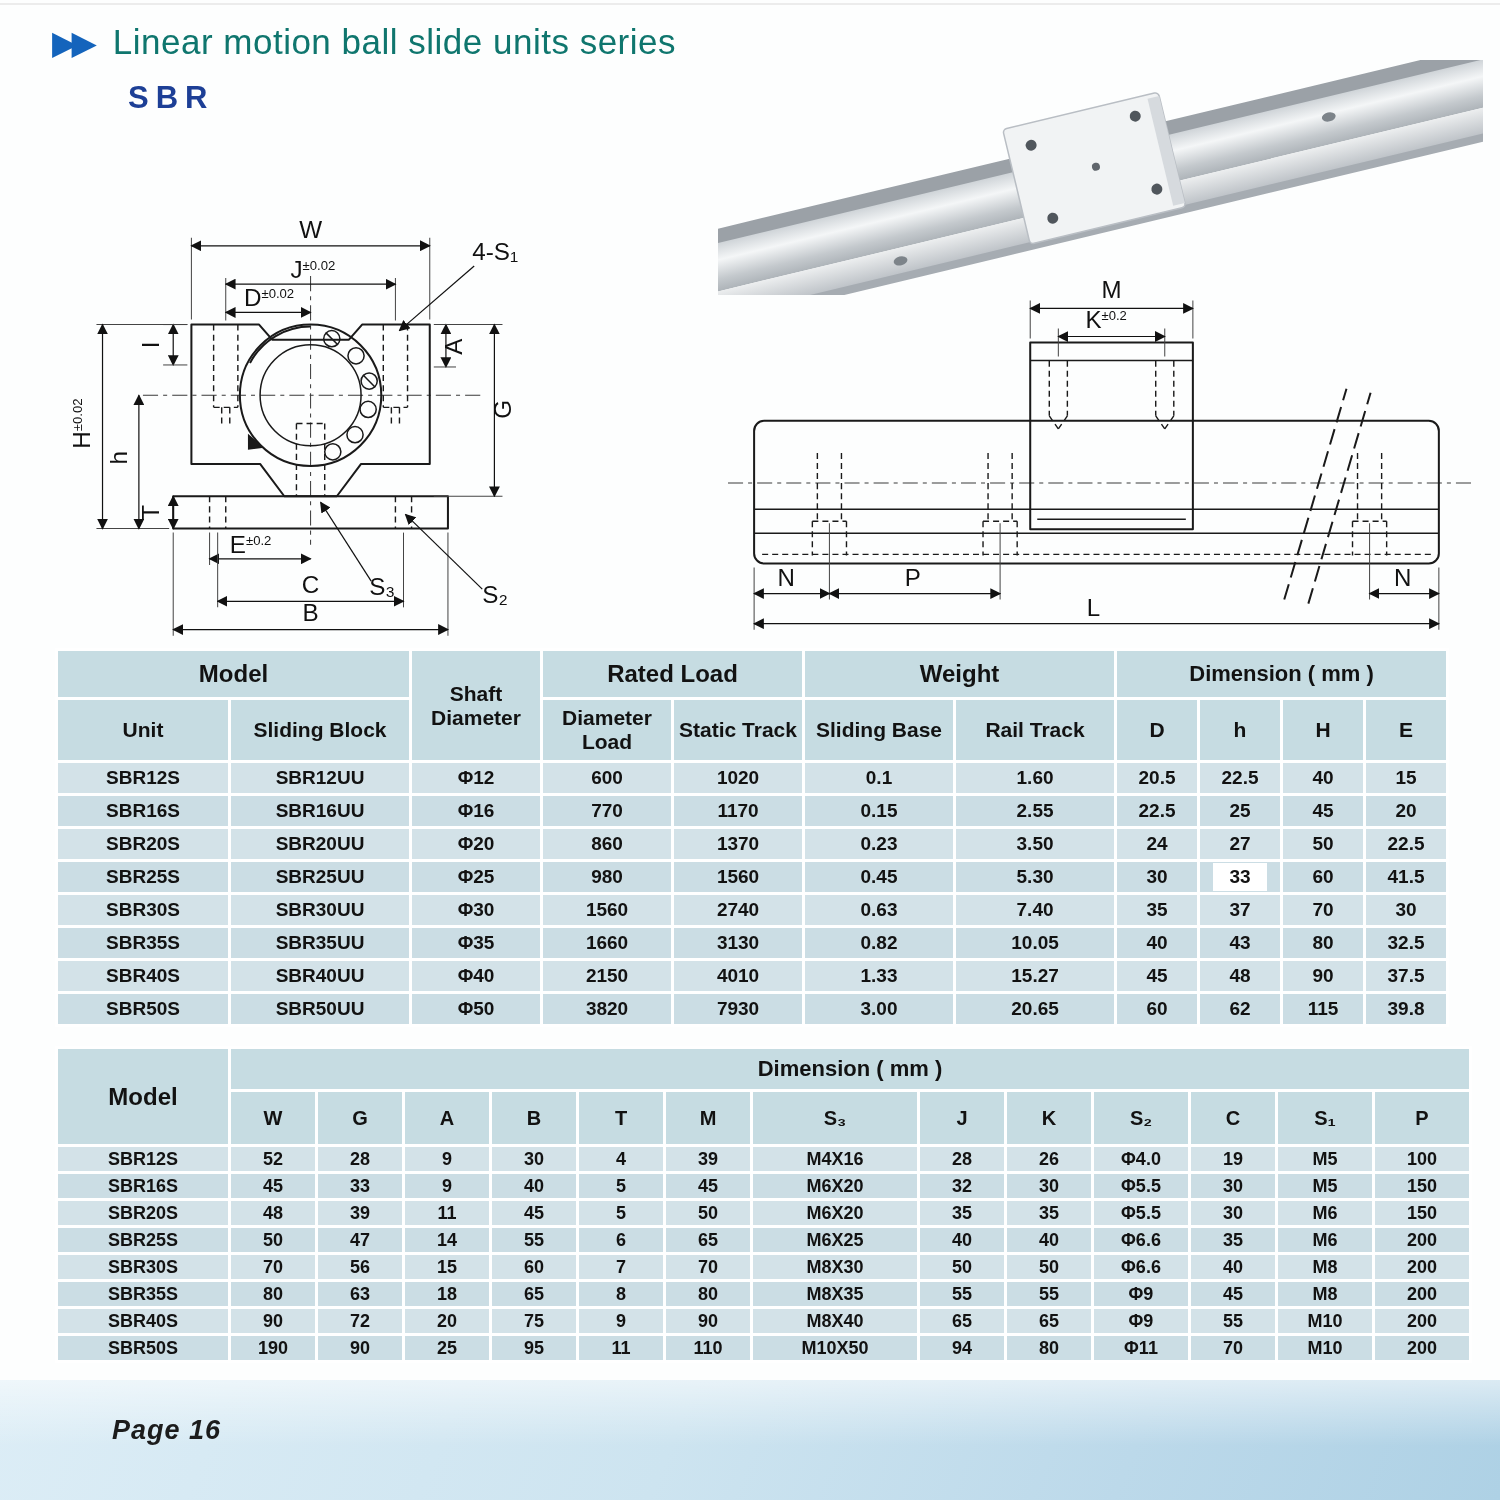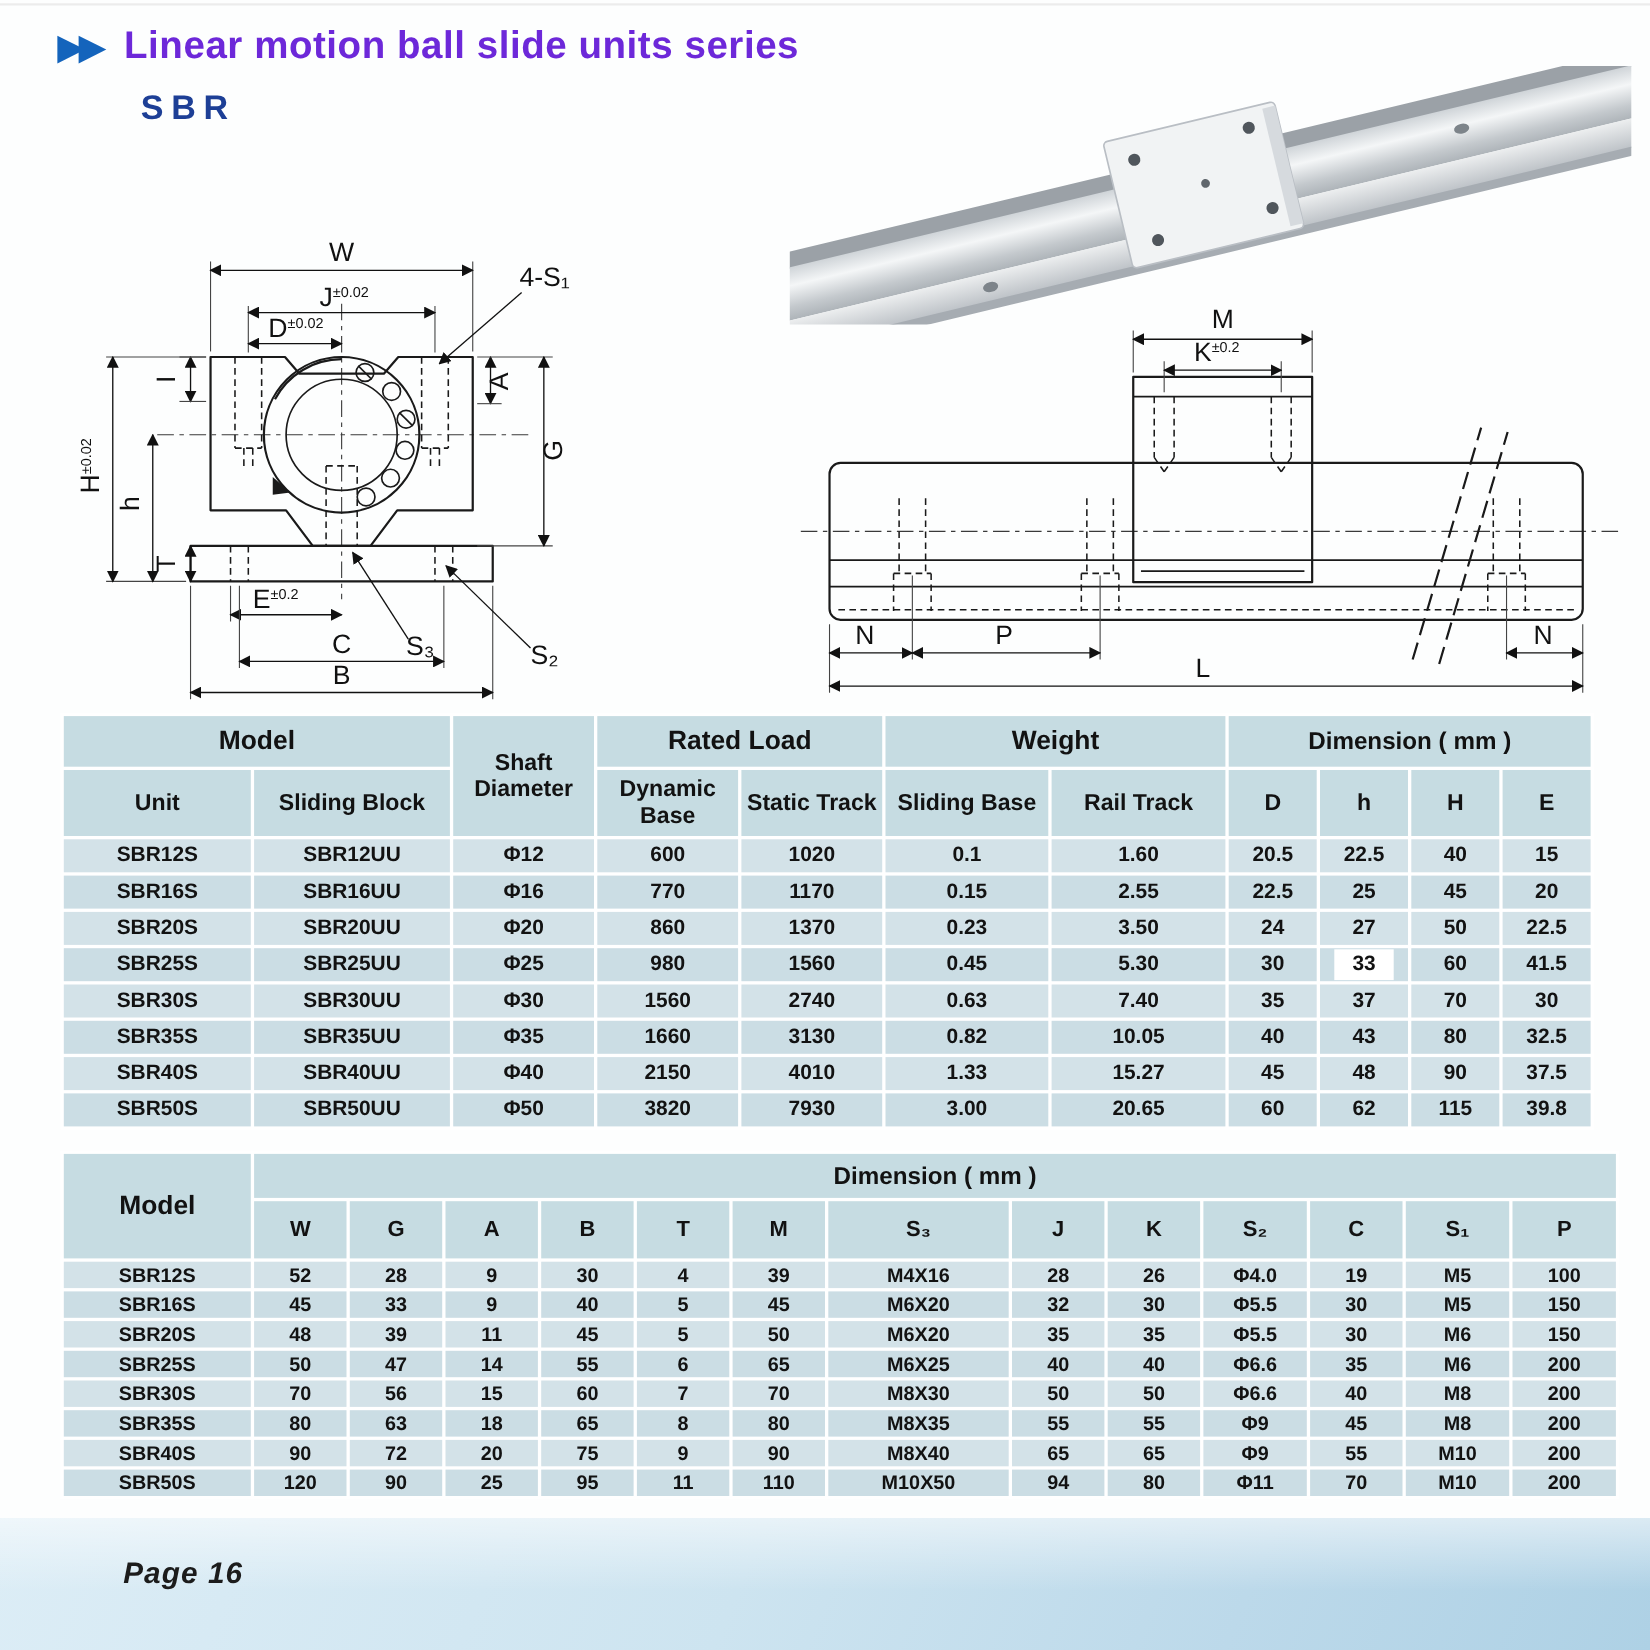--- a/index.html
+++ b/index.html
@@ -7,21 +7,21 @@
     position:relative; width:1500px; height:1500px; overflow:hidden;
     background:#fdfefe;
     font-family:"Liberation Sans","DejaVu Sans",sans-serif;
     color:#141414;
   }
   .top-line { position:absolute; top:3px; left:0; right:0; height:2px; background:#ececec; }
 
   
   .hdr { position:absolute; top:22px; left:52px; display:flex; align-items:center; gap:14px; }
   .hdr .arrows { color:#1464bc; font-size:33px; letter-spacing:-6px; line-height:1; padding-right:8px; }
-  .hdr .title  { font-size:35px; font-weight:bold; color:#6d28d9; letter-spacing:0.5px; }
+  .hdr .title  { font-size:35px; font-weight:normal; color:#0f766e; letter-spacing:0.5px; }
   .sub-title { position:absolute; top:80px; left:128px; font-size:31px; font-weight:bold;
                color:#1d3f96; letter-spacing:7px; }
 
   
   .front-svg { position:absolute; left:50px;  top:193px; }
   .side-svg  { position:absolute; left:726px; top:270px; }
   .photo-svg { position:absolute; left:718px; top:60px; }
 
   .geo  { fill:none; stroke:#1a1a1a; stroke-width:2;   stroke-linejoin:round; }
   .geo1 { fill:none; stroke:#1a1a1a; stroke-width:1.5; }
@@ -318,21 +318,21 @@
       <tr class="grp">
         <th colspan="2">Model</th>
         <th rowspan="2" style="font-size:21px;">Shaft Diameter</th>
         <th colspan="2">Rated Load</th>
         <th colspan="2">Weight</th>
         <th colspan="4" style="font-size:22px;">Dimension ( mm )</th>
       </tr>
       <tr class="sub">
         <th>Unit</th>
         <th>Sliding Block</th>
-        <th>Dynamic Base</th>
+        <th>Diameter Load</th>
         <th>Static Track</th>
         <th>Sliding Base</th>
         <th>Rail Track</th>
         <th>D</th>
         <th>h</th>
         <th>H</th>
         <th>E</th>
       </tr>
     </thead>
     <tbody>
@@ -589,21 +589,21 @@
           <td>M8X40</td>
           <td>65</td>
           <td>65</td>
           <td>Φ9</td>
           <td>55</td>
           <td>M10</td>
           <td>200</td>
         </tr>
         <tr>
           <td>SBR50S</td>
-          <td>120</td>
+          <td>190</td>
           <td>90</td>
           <td>25</td>
           <td>95</td>
           <td>11</td>
           <td>110</td>
           <td>M10X50</td>
           <td>94</td>
           <td>80</td>
           <td>Φ11</td>
           <td>70</td>

